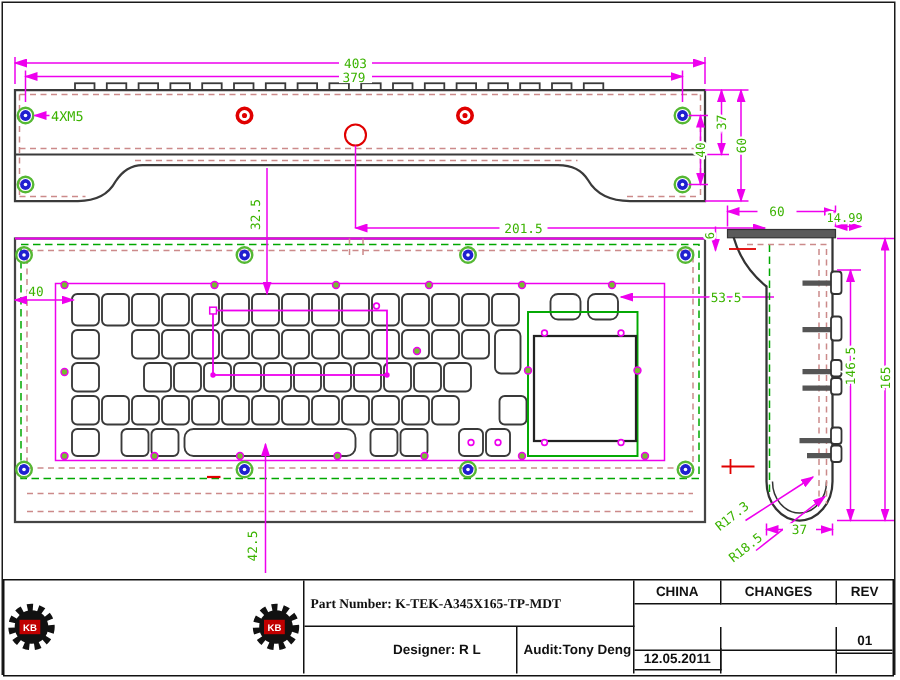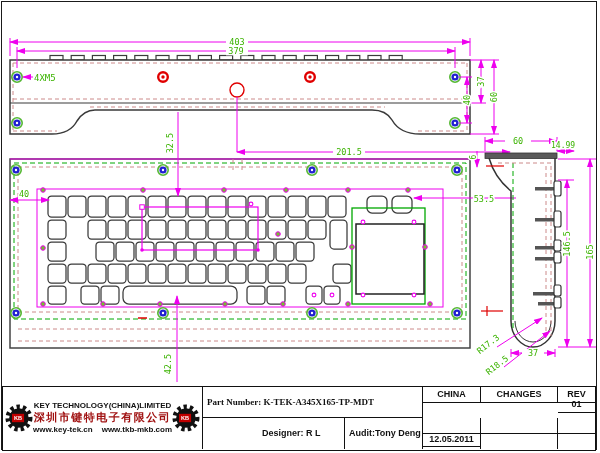--- a/index.html
+++ b/index.html
@@ -343,46 +343,38 @@
 </svg>
 
 <div id="tb">
   <div class="cell br" id="logo-cell">
     <svg width="32" height="32" viewBox="0 0 30 30">
       <circle cx="15" cy="15" r="12" fill="none" stroke="#111" stroke-width="5" stroke-dasharray="3.5,3.2"></circle>
       <circle cx="15" cy="15" r="10.5" fill="#111"></circle>
       <rect x="7.5" y="10.5" width="13" height="9" fill="#C00000"></rect>
       <text x="14" y="17.5" text-anchor="middle" style="font-size:6px;fill:#fff;font-weight:bold;font-family:'Liberation Sans',sans-serif;">KB</text>
     </svg>
-    <div id="company-stack">
-      <span id="company-en">KEY TECHNOLOGY(CHINA)LIMITED</span>
-      <span id="company-cn">深圳市键特电子有限公司</span>
-      <span id="company-urls">
-        <span>www.key-tek.cn</span>
-        <span>www.tkb-mkb.com</span>
-      </span>
-    </div>
     <svg width="32" height="32" viewBox="0 0 30 30">
       <circle cx="15" cy="15" r="12" fill="none" stroke="#111" stroke-width="5" stroke-dasharray="3.5,3.2"></circle>
       <circle cx="15" cy="15" r="10.5" fill="#111"></circle>
       <rect x="7.5" y="10.5" width="13" height="9" fill="#C00000"></rect>
       <text x="14" y="17.5" text-anchor="middle" style="font-size:6px;fill:#fff;font-weight:bold;font-family:'Liberation Sans',sans-serif;">KB</text>
     </svg>
   </div>
 
   <div class="cell br bb b9 pl4" style="left:200px;top:0;width:220px;height:31px;font-family:Liberation Serif, serif;">Part Number: K-TEK-A345X165-TP-MDT</div>
   <div class="cell br b9 pl4" style="left:255px;top:31px;width:87px;height:30.5px;">Designer: R L</div>
   <div class="cell br b9 pl4" style="left:342px;top:31px;width:78px;height:30.5px;">Audit:Tony Deng</div>
 
   <div class="cell br bb b9 ctr" style="left:420px;top:0;width:58px;height:15.5px;">CHINA</div>
   <div class="cell br bb b9 ctr" style="left:478px;top:0;width:77px;height:15.5px;">CHANGES</div>
   <div class="cell bb b9 ctr" style="left:555px;top:0;width:37px;height:15.5px;text-align:center;">REV</div>
 
   <div class="cell br bb b9 ctr" style="left:420px;top:15.5px;width:58px;height:15.5px;margin-top:29px;">12.05.2011</div>
-  <div class="cell bb b9 ctr" style="left:555px;top:10px;width:37px;height:15.5px;">01</div>
+  <div class="cell bb b9 ctr" style="left:555px;top:33px;width:37px;height:15.5px;">01</div>
 
   <div class="cell br bb" style="left:420px;top:31px;width:58px;height:15.5px;"></div>
   <div class="cell br bb" style="left:478px;top:31px;width:77px;height:15.5px;"></div>
   <div class="cell bb" style="left:555px;top:31px;width:37px;height:15.5px;"></div>
   <div class="cell br" style="left:420px;top:46.5px;width:58px;height:15px;"></div>
   <div class="cell br" style="left:478px;top:46.5px;width:77px;height:15px;"></div>
   <div class="cell" style="left:555px;top:46.5px;width:37px;height:15px;"></div>
 </div>
 
 </body></html>

